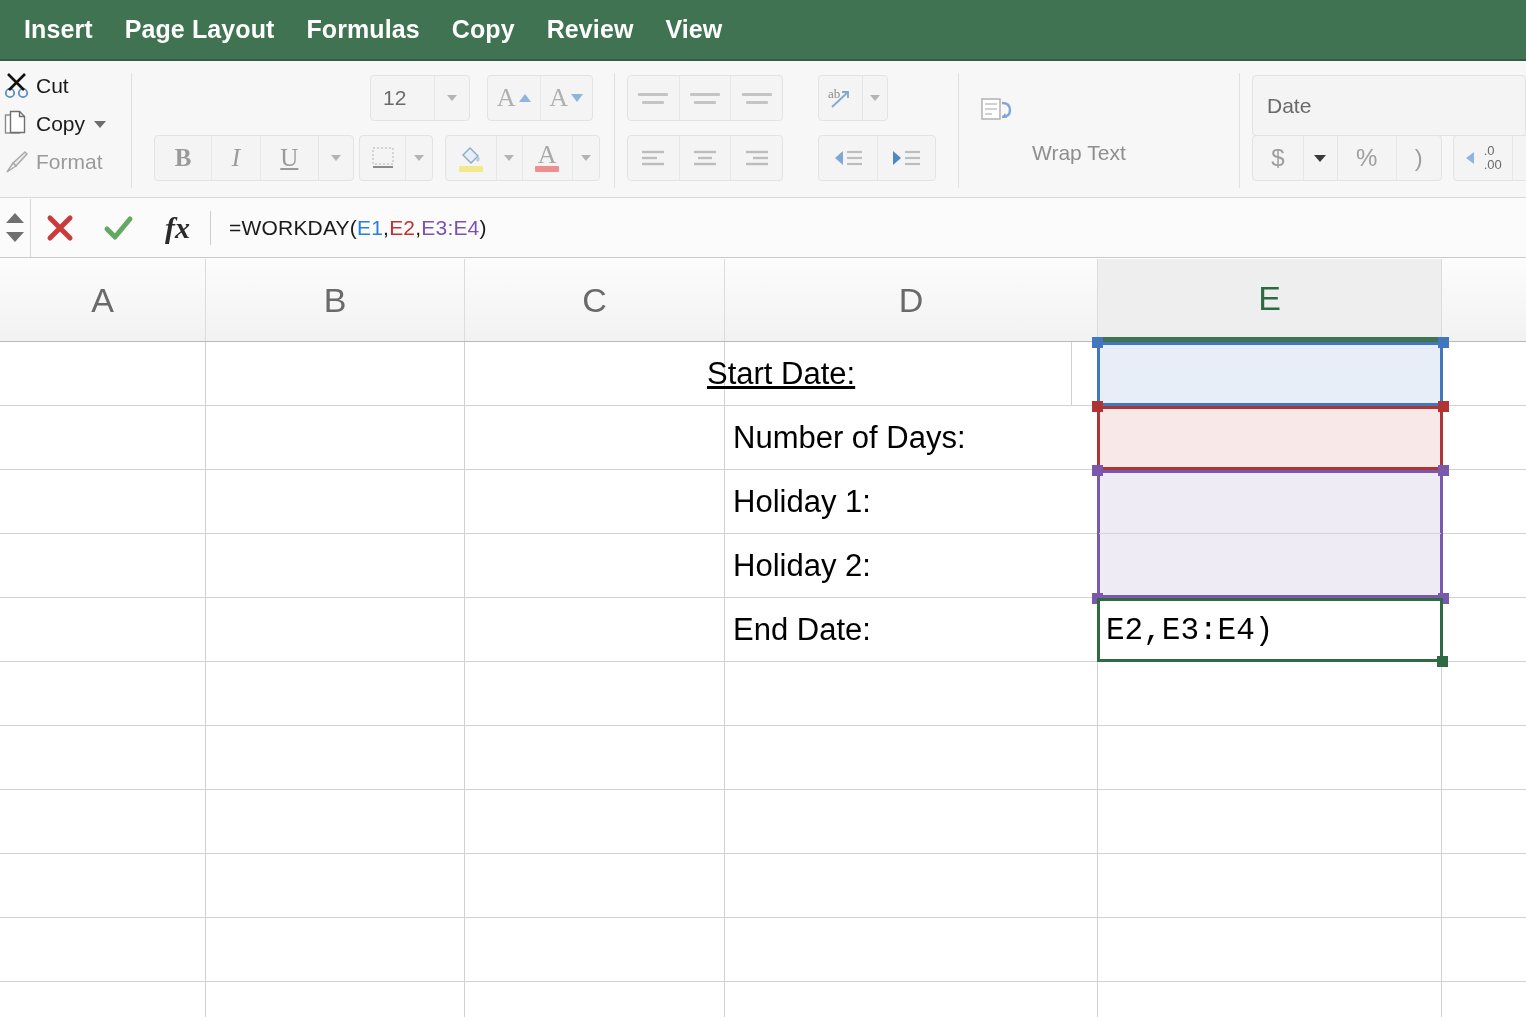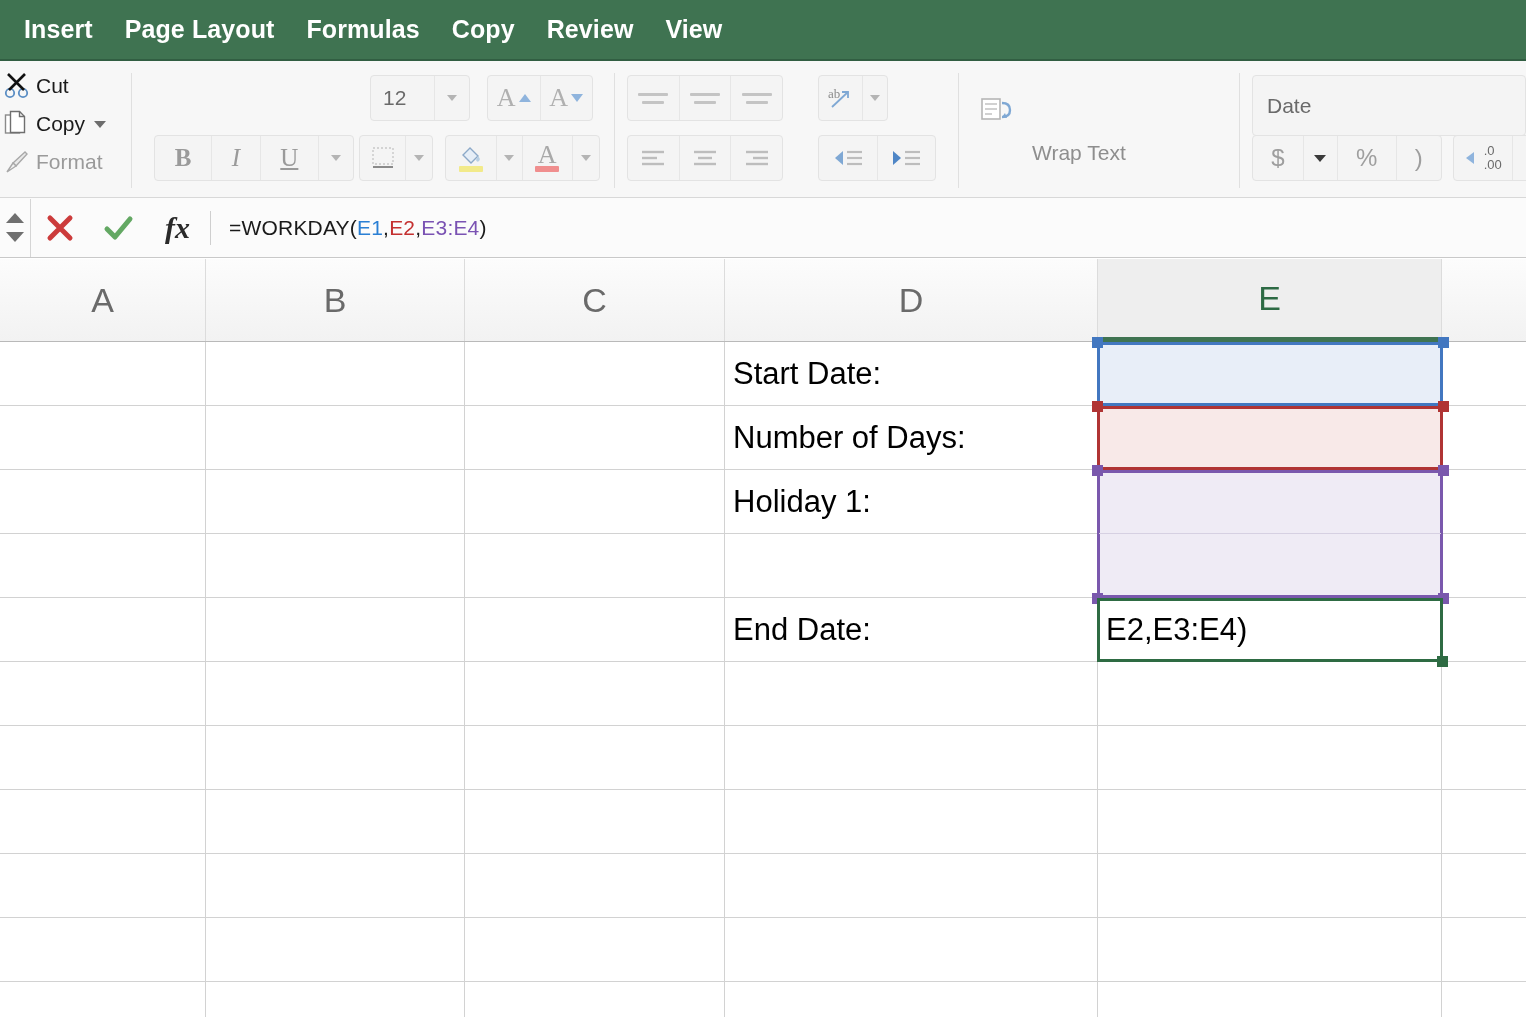--- a/index.html
+++ b/index.html
@@ -233,20 +233,21 @@
   }
   .editcell {
     position: absolute;
     box-sizing: border-box;
     background: #ffffff;
     border: 3px solid #2e6b43;
     display: flex; align-items: center;
     font-size: 31px; color: #000;
     padding-left: 6px;
     white-space: nowrap;
+    font-family: Liberation Mono, monospace;
   }
 </style>
 </head>
 <body>
 
 <div class="tabbar">
   <div class="tab">Insert</div>
   <div class="tab">Page Layout</div>
   <div class="tab">Formulas</div>
   <div class="tab">Copy</div>
@@ -537,21 +538,21 @@
     <div class="colcell active" style="left:1098px; width:344px;">E</div>
     <div class="colcell" style="left:1442px; width:84px; border-right:none;"></div>
   </div>
 
   <div class="cells">
 
     <div class="row" style="top:0px;">
       <div class="cell" style="left:0px;   width:206px;"></div>
       <div class="cell" style="left:206px; width:259px;"></div>
       <div class="cell" style="left:465px; width:260px;"></div>
-      <div class="cell left" style="left:725px;  width:373px;">Start Date:</div>
+      <div class="cell left" style="left:699px;  width:373px;text-decoration:underline;">Start Date:</div>
       <div class="cell right" style="left:1098px; width:344px;">7/9/12</div>
       <div class="cell" style="left:1442px; width:84px; border-right:none;"></div>
     </div>
 
     <div class="row" style="top:64px;">
       <div class="cell" style="left:0px;   width:206px;"></div>
       <div class="cell" style="left:206px; width:259px;"></div>
       <div class="cell" style="left:465px; width:260px;"></div>
       <div class="cell left" style="left:725px;  width:373px;">Number of Days:</div>
       <div class="cell right" style="left:1098px; width:344px;">82</div>
@@ -564,20 +565,21 @@
       <div class="cell" style="left:465px; width:260px;"></div>
       <div class="cell left" style="left:725px;  width:373px;">Holiday 1:</div>
       <div class="cell right" style="left:1098px; width:344px;">9/3/12</div>
       <div class="cell" style="left:1442px; width:84px; border-right:none;"></div>
     </div>
 
     <div class="row" style="top:192px;">
       <div class="cell" style="left:0px;   width:206px;"></div>
       <div class="cell" style="left:206px; width:259px;"></div>
       <div class="cell" style="left:465px; width:260px;"></div>
+      <div class="cell left" style="left:725px;  width:373px;">Holiday 2:</div>
       <div class="cell right" style="left:1098px; width:344px;">10/8/12</div>
       <div class="cell" style="left:1442px; width:84px; border-right:none;"></div>
     </div>
 
     <div class="row" style="top:256px;">
       <div class="cell" style="left:0px;   width:206px;"></div>
       <div class="cell" style="left:206px; width:259px;"></div>
       <div class="cell" style="left:465px; width:260px;"></div>
       <div class="cell left" style="left:725px;  width:373px;">End Date:</div>
       <div class="cell" style="left:1098px; width:344px;"></div>

